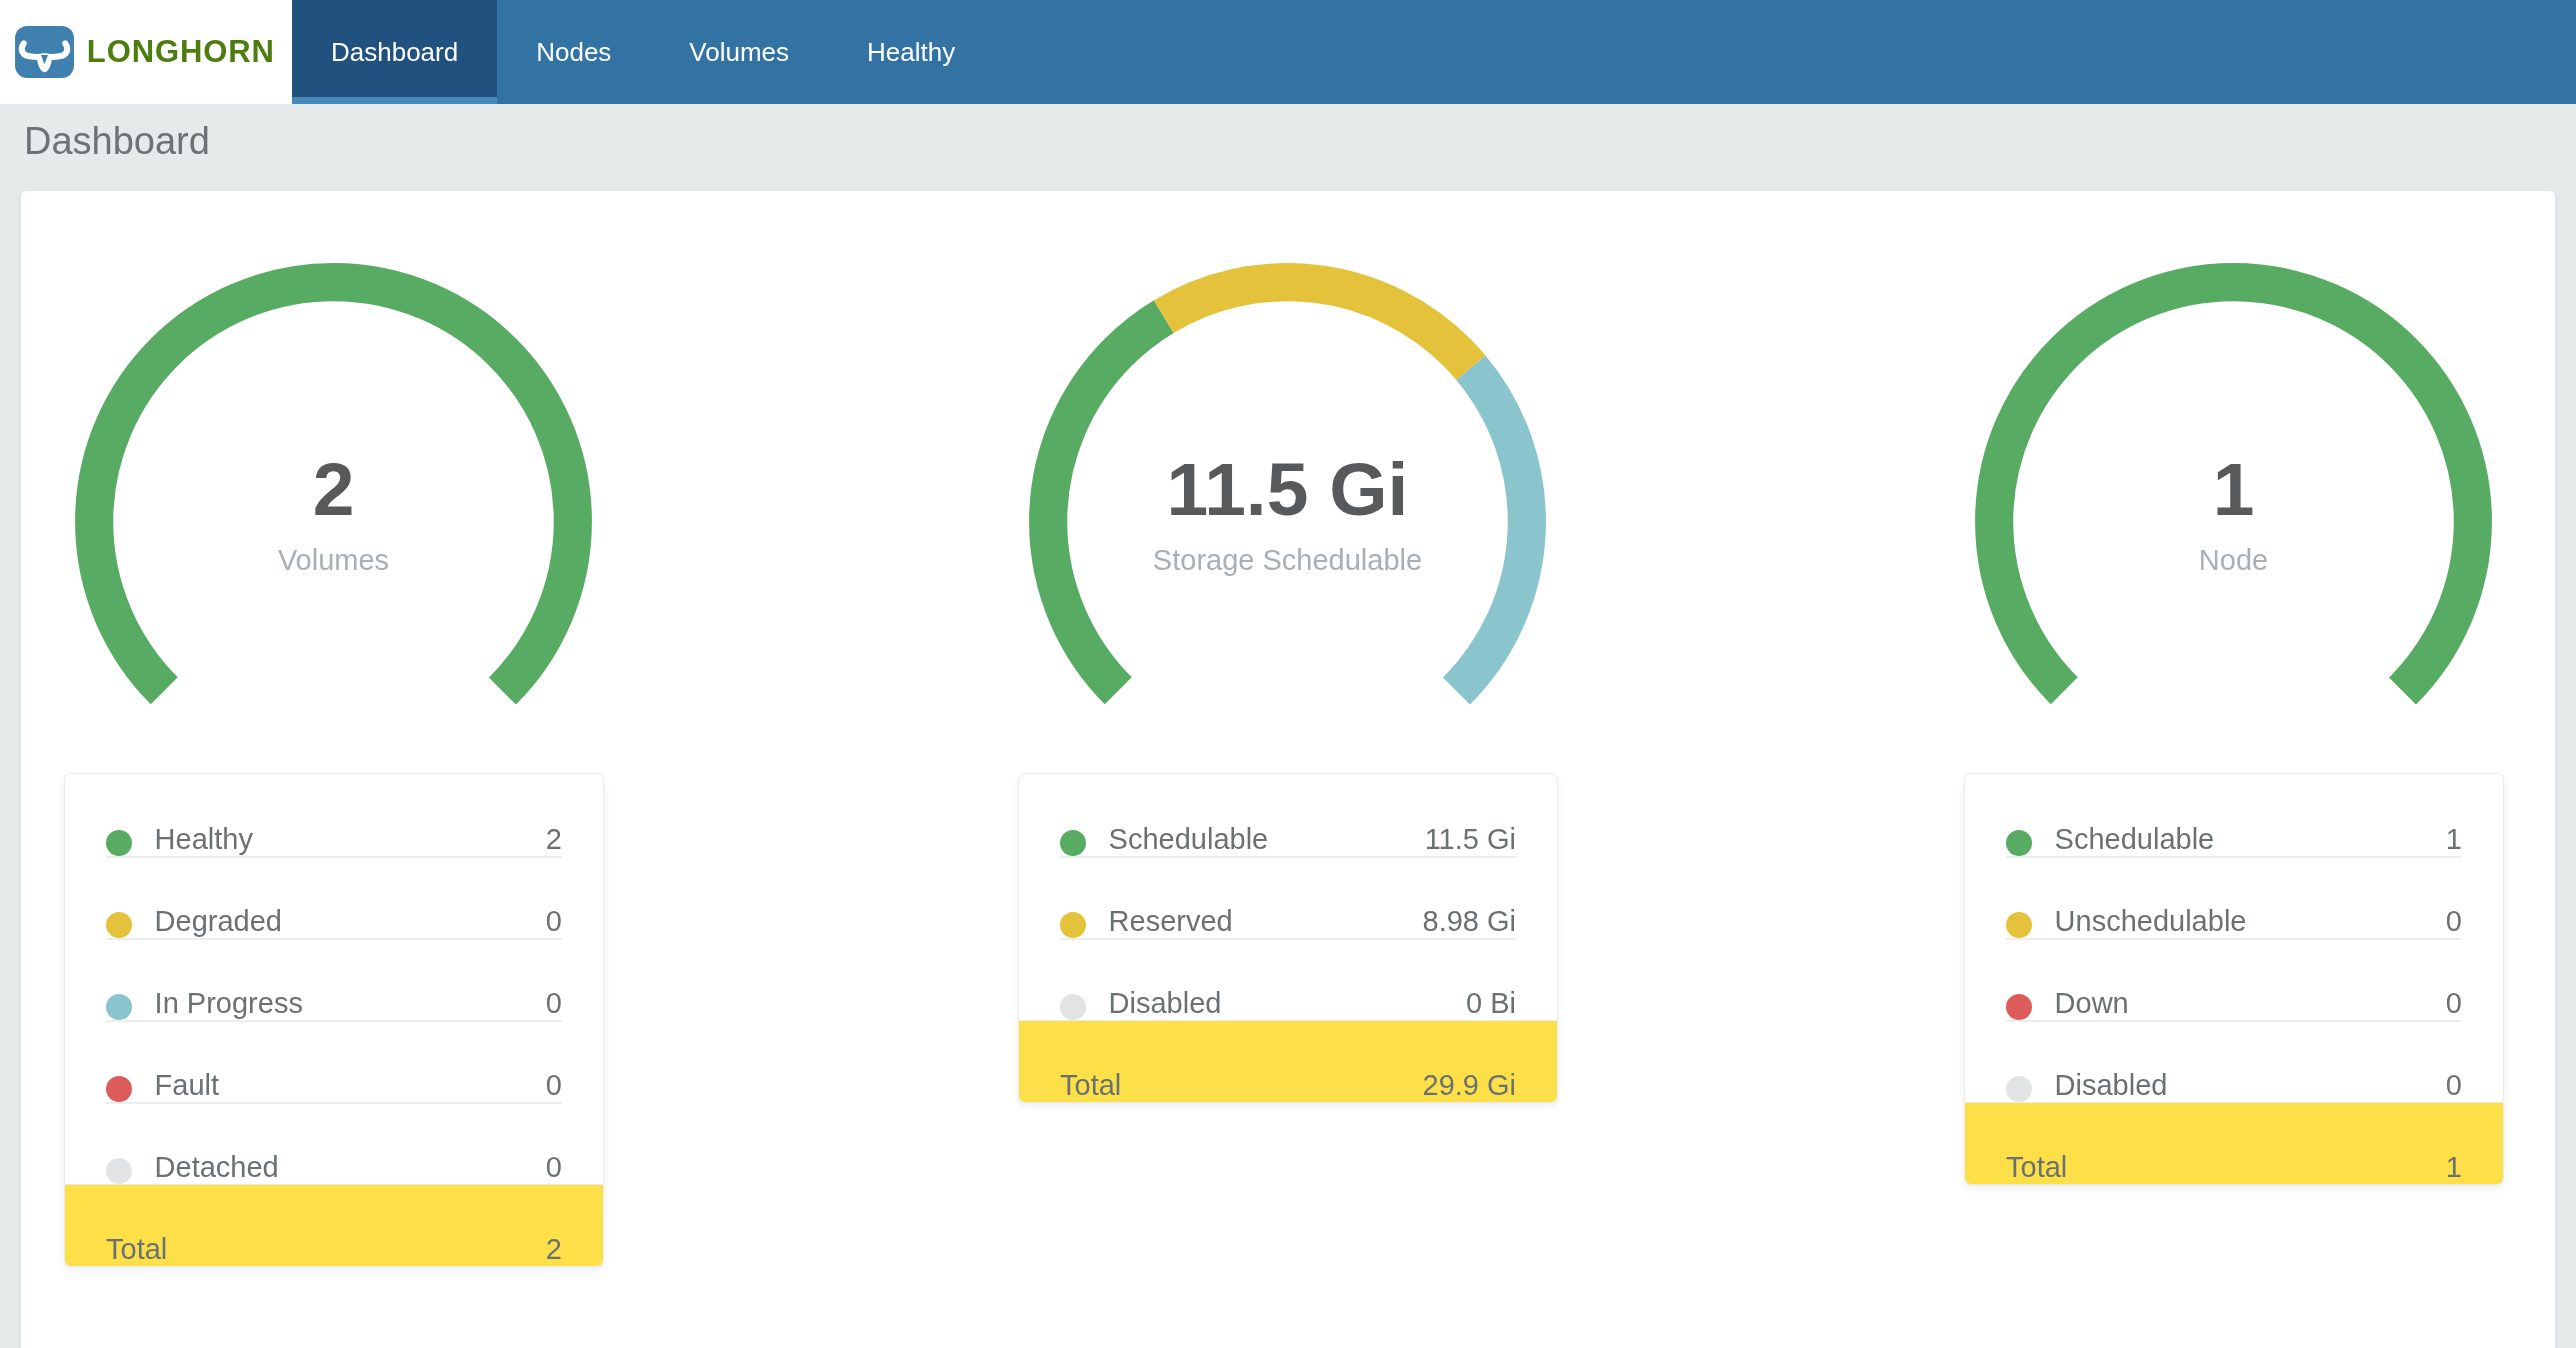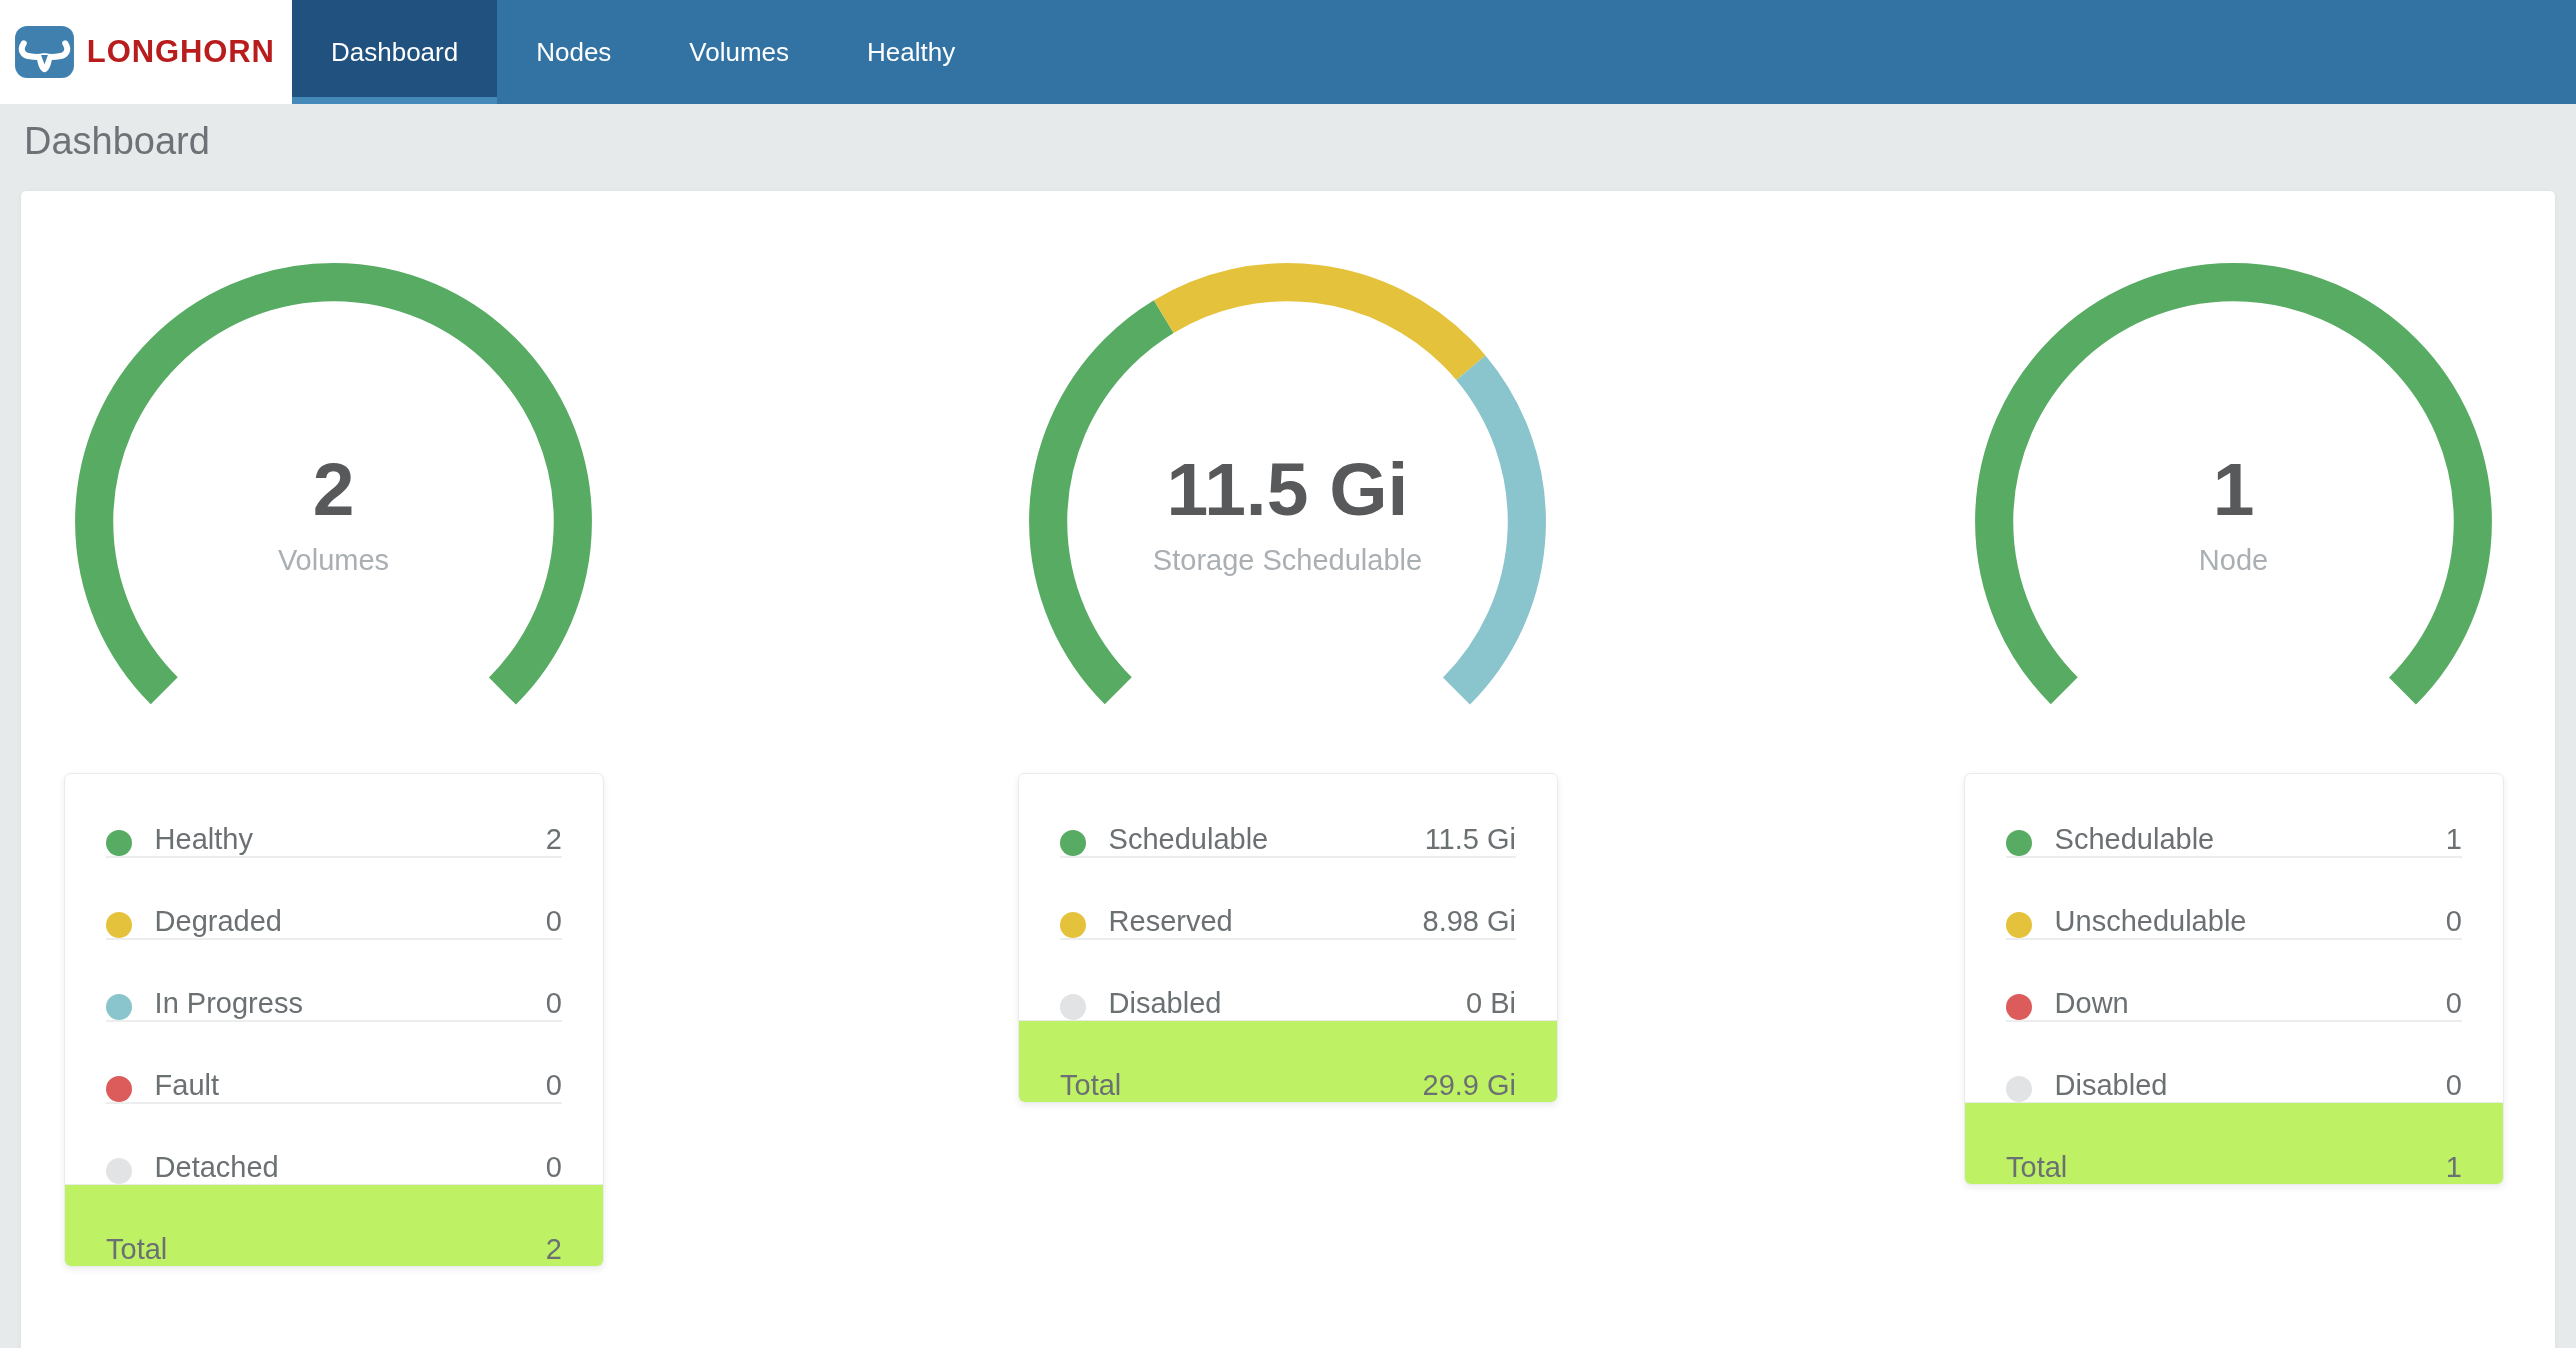--- a/index.html
+++ b/index.html
@@ -5,21 +5,21 @@
   * { margin:0; padding:0; box-sizing:border-box; }
   html,body { width:2576px; height:1349px; }
   body {
     font-family:"Liberation Sans","DejaVu Sans",sans-serif;
     background:#E6EAEB; overflow:hidden; position:relative;
   }
   
   .navbar { position:relative; height:104px; background:#3273A3; display:flex; }
   .brand { width:292px; height:100%; background:#FFFFFF; display:flex; align-items:center; flex:0 0 auto; cursor:pointer; }
   .logo-box { width:59px; height:52px; margin-left:14.8px; flex:0 0 auto; }
-  .brand-text { margin-left:13px; font-size:31px; font-weight:800; letter-spacing:0.9px; color:#b91c1c; }
+  .brand-text { margin-left:13px; font-size:31px; font-weight:800; letter-spacing:0.9px; color:#4d7c0f; }
   .nav-items { display:flex; height:100%; }
   .nav-item { position:relative; display:flex; align-items:center; padding:0 39px; color:#FFFFFF; font-size:26px; cursor:pointer; white-space:nowrap; }
   .nav-item.active { background:#21527F; }
   .nav-item.active .active-bar { content:""; position:absolute; left:0; right:0; bottom:0; height:7px; background:#4489B7; }
   .nav-caret { margin-left:14px; display:inline-block; }
   
   .page-title { position:absolute; left:24px; top:120px; font-size:38px; color:#6E7276; }
   
   .card { position:absolute; left:21px; right:21px; top:191px; height:1215px;
           background:#FFFFFF; border-radius:5.2px; box-shadow:0 1.7px 5.2px rgba(0,0,0,0.05); }
@@ -31,21 +31,21 @@
   .g-num { font-size:75px; font-weight:700; color:#58595B; line-height:87px; }
   .g-lab { font-size:29px; color:#A9AFB3; line-height:38px; margin-top:8.7px; }
   
   .legend { position:absolute; top:582px; left:0; width:540px; background:#FFFFFF;
             border:0.9px solid #E9EBEC; border-radius:7px; box-shadow:0 2.6px 7px rgba(0,0,0,0.07); overflow:hidden; }
   .lrow { position:relative; height:82px; display:flex; align-items:flex-end; padding:0 41px; font-size:29px; color:#6B7073; }
   .lrow + .lrow:not(.total)::before { content:""; position:absolute; top:0; left:41px; right:41px; height:1.7px; background:#ECEEEE; }
   .ldot { width:26px; height:26px; border-radius:50%; margin-right:22.6px; flex:0 0 auto; }
   .llabel { flex:1; }
   .lvalue { text-align:right; }
-  .lrow.total { background:#bef264; border-top:1.7px solid #E8EAEB; }
+  .lrow.total { background:#fde047; border-top:1.7px solid #E8EAEB; }
 </style>
 </head>
 <body>
 
 <header class="navbar">
   <div class="brand">
     <span class="logo-box">
       <svg viewBox="0 0 68 60" width="59" height="52">
         <rect x="0" y="0" width="68" height="60" rx="14" fill="#4080AF"></rect>
         <path d="M10,20 C5,28 9,34 17,35 C23,36 28,36 33,35" fill="none" stroke="#FFFFFF" stroke-width="7" stroke-linecap="round"></path>

